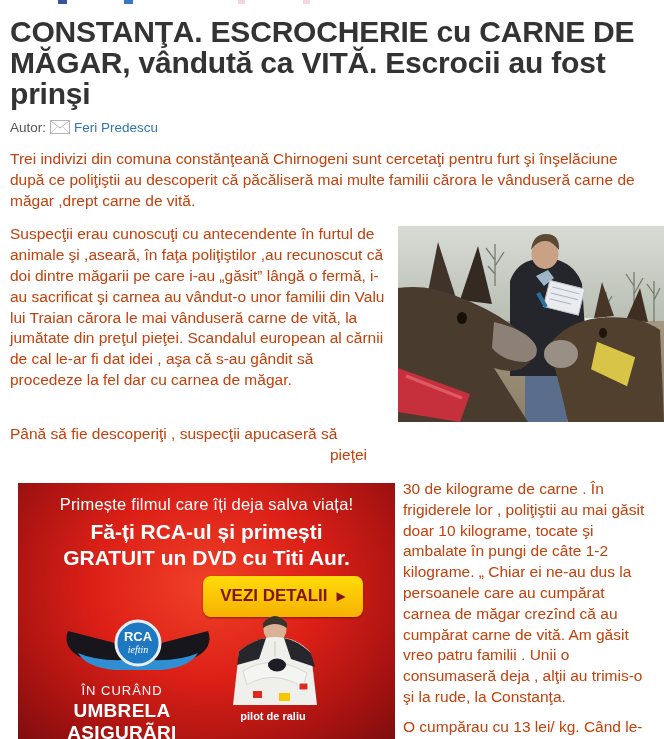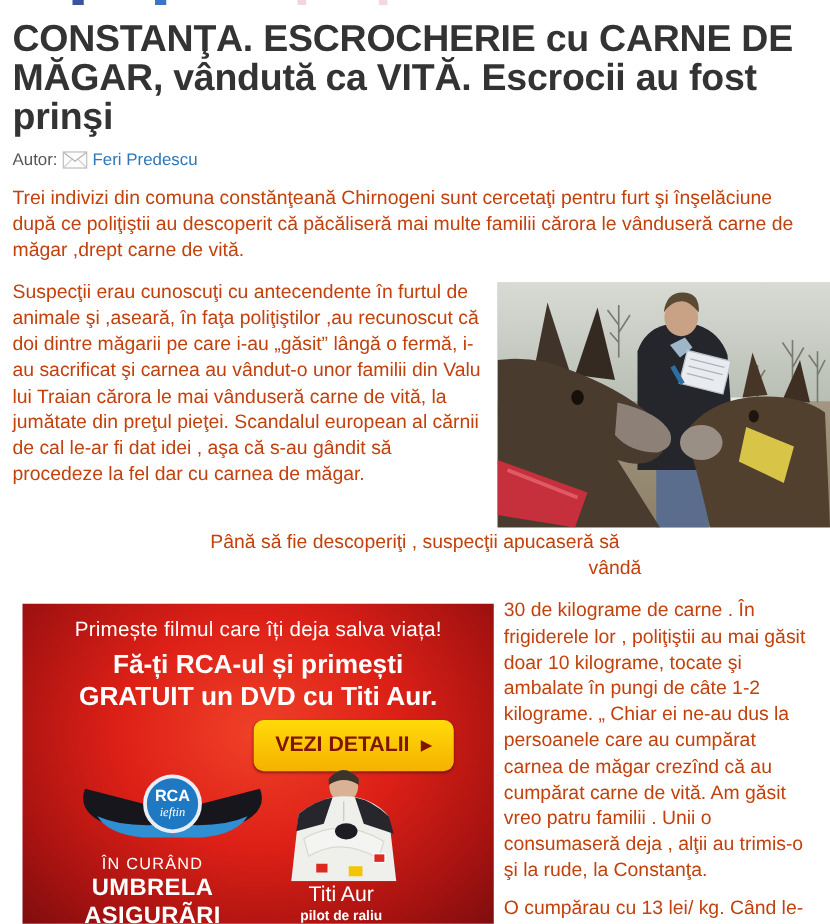--- a/index.html
+++ b/index.html
@@ -8,29 +8,29 @@
     width:664px; height:739px; overflow:hidden; position:relative;
     background:#ffffff;
     font-family:"Liberation Sans","DejaVu Sans",sans-serif;
   }
   .sliver { position:absolute; top:0; height:4px; }
   .article { padding:0 10px; }
   h1.title {
     margin:16px 0 11px; font-size:30px; line-height:31px;
     font-weight:bold; color:#333333; letter-spacing:-0.2px;
   }
-  .author-row { display:flex; align-items:center; gap:4px; font-size:13.5px; color:#555; margin:0 0 14px; }
+  .author-row { display:flex; gap:4px; font-size:13.5px; color:#555; margin:0 0 14px; }
   .author-link { color:#2e76b6; text-decoration:none; cursor:pointer; }
   .mail-icon { display:inline-block; width:20px; height:14px; }
   p.body-text { font-size:15.5px; line-height:20.8px; color:#c2410c; margin:0 0 13px; }
   figure.photo {
     float:right; width:266px; height:196px;
     margin:2px -10px 2px 12px; padding:0; background:#b9bdb6;
   }
-  .p3a { clear:right; margin-bottom:0;text-align:center; }
+  .p3a { clear:right; margin-bottom:0; }
   .p3a span { display:block; }
   .p3a .orphan { padding-left:320px; }
   .ad {
     float:left; width:377px; height:258px; margin:4px 8px 10px 8px;
     position:relative; cursor:pointer; overflow:hidden;
     background:radial-gradient(ellipse at 50% 40%, #f04128 0%, #dd2017 42%, #a91311 76%, #7e0d0f 100%);
   }
   .ad-line1 { position:absolute; top:12px; left:0; width:100%; text-align:center;
     color:#ffffff; font-size:16.5px; letter-spacing:0.2px; }
   .ad-big { position:absolute; top:36px; left:0; width:100%; text-align:center;
@@ -137,21 +137,21 @@
           <path d="M0 142 L72 168 L62 196 L0 186 Z" fill="#c6303c"></path>
           <path d="M8 150 L64 172" stroke="#e05a66" stroke-width="3" fill="none"></path>
         </g>
       </svg>
     </figure>
 
     <p class="body-text">Suspecţii erau cunoscuţi cu antecendente în furtul de animale şi ,aseară, în faţa poliţiştilor ,au recunoscut că doi dintre măgarii pe care i-au „găsit” lângă o fermă, i-au sacrificat şi carnea au vândut-o unor familii din Valu lui Traian cărora le mai vânduseră carne de vită, la jumătate din preţul pieţei. Scandalul european al cărnii de cal le-ar fi dat idei , aşa că s-au gândit să procedeze la fel dar cu carnea de măgar.</p>
 
     <p class="body-text p3a">
       <span>Până să fie descoperiţi , suspecţii apucaseră să</span>
-      <span class="orphan">vândă</span>
+      <span class="orphan">pieţei</span>
     </p>
 
     <div class="ad">
       <div class="ad-line1">Primește filmul care îți deja salva viața!</div>
       <div class="ad-big">
         <div>Fă-ți RCA-ul și primești</div>
         <div>GRATUIT un DVD cu Titi Aur.</div>
       </div>
       <button class="vezi-btn">
         <span>VEZI DETALII</span>
@@ -182,21 +182,20 @@
           <path d="M28 40 Q46 26 64 26 Q86 26 100 42 L106 94 L22 94 Z" fill="#efefec"></path>
           <path d="M28 40 Q42 29 55 27 L48 48 L26 54 Z" fill="#26262c"></path>
           <path d="M100 42 Q86 29 73 27 L80 48 L104 56 Z" fill="#26262c"></path>
           <path d="M32 60 Q62 42 96 62 L92 76 Q62 58 36 74 Z" fill="#f4f4f2" stroke="#d8d8d3"></path>
           <ellipse cx="66" cy="54" rx="9" ry="6.5" fill="#1c1c22"></ellipse>
           <rect x="42" y="80" width="9" height="7" fill="#dc2a1e"></rect>
           <rect x="68" y="82" width="11" height="8" fill="#f4c602"></rect>
           <rect x="88" y="72" width="9" height="7" fill="#dc2a1e" stroke="#ffffff"></rect>
           <line x1="64" y1="30" x2="64" y2="46" stroke="#c9c9c4"></line>
         </svg>
-        <div class="titi-name">Titi Aur</div>
         <div class="titi-role">pilot de raliu</div>
       </div>
     </div>
 
     <p class="body-text" style="margin-bottom:9px;">30 de kilograme de carne . În frigiderele lor , poliţiştii au mai găsit doar 10 kilograme, tocate şi ambalate în pungi de câte 1-2 kilograme. „ Chiar ei ne-au dus la persoanele care au cumpărat carnea de măgar crezînd că au cumpărat carne de vită. Am găsit vreo patru familii . Unii o consumaseră deja , alţii au trimis-o şi la rude, la Constanţa.</p>
 
     <p class="body-text">O cumpărau cu 13 lei/ kg. Când le-am bătut la uşă şi le-am spus ce au mâncat ,au rămas şocaţi, unul a început să verse.Aşa se întâmplă când cumperi ocazional de la persoane neautorizate" a declarat şeful Secţiei Rurale 9 Constanţa , inspector principal George Caraivan.</p>
 
     <div class="clear"></div>
   </div>

